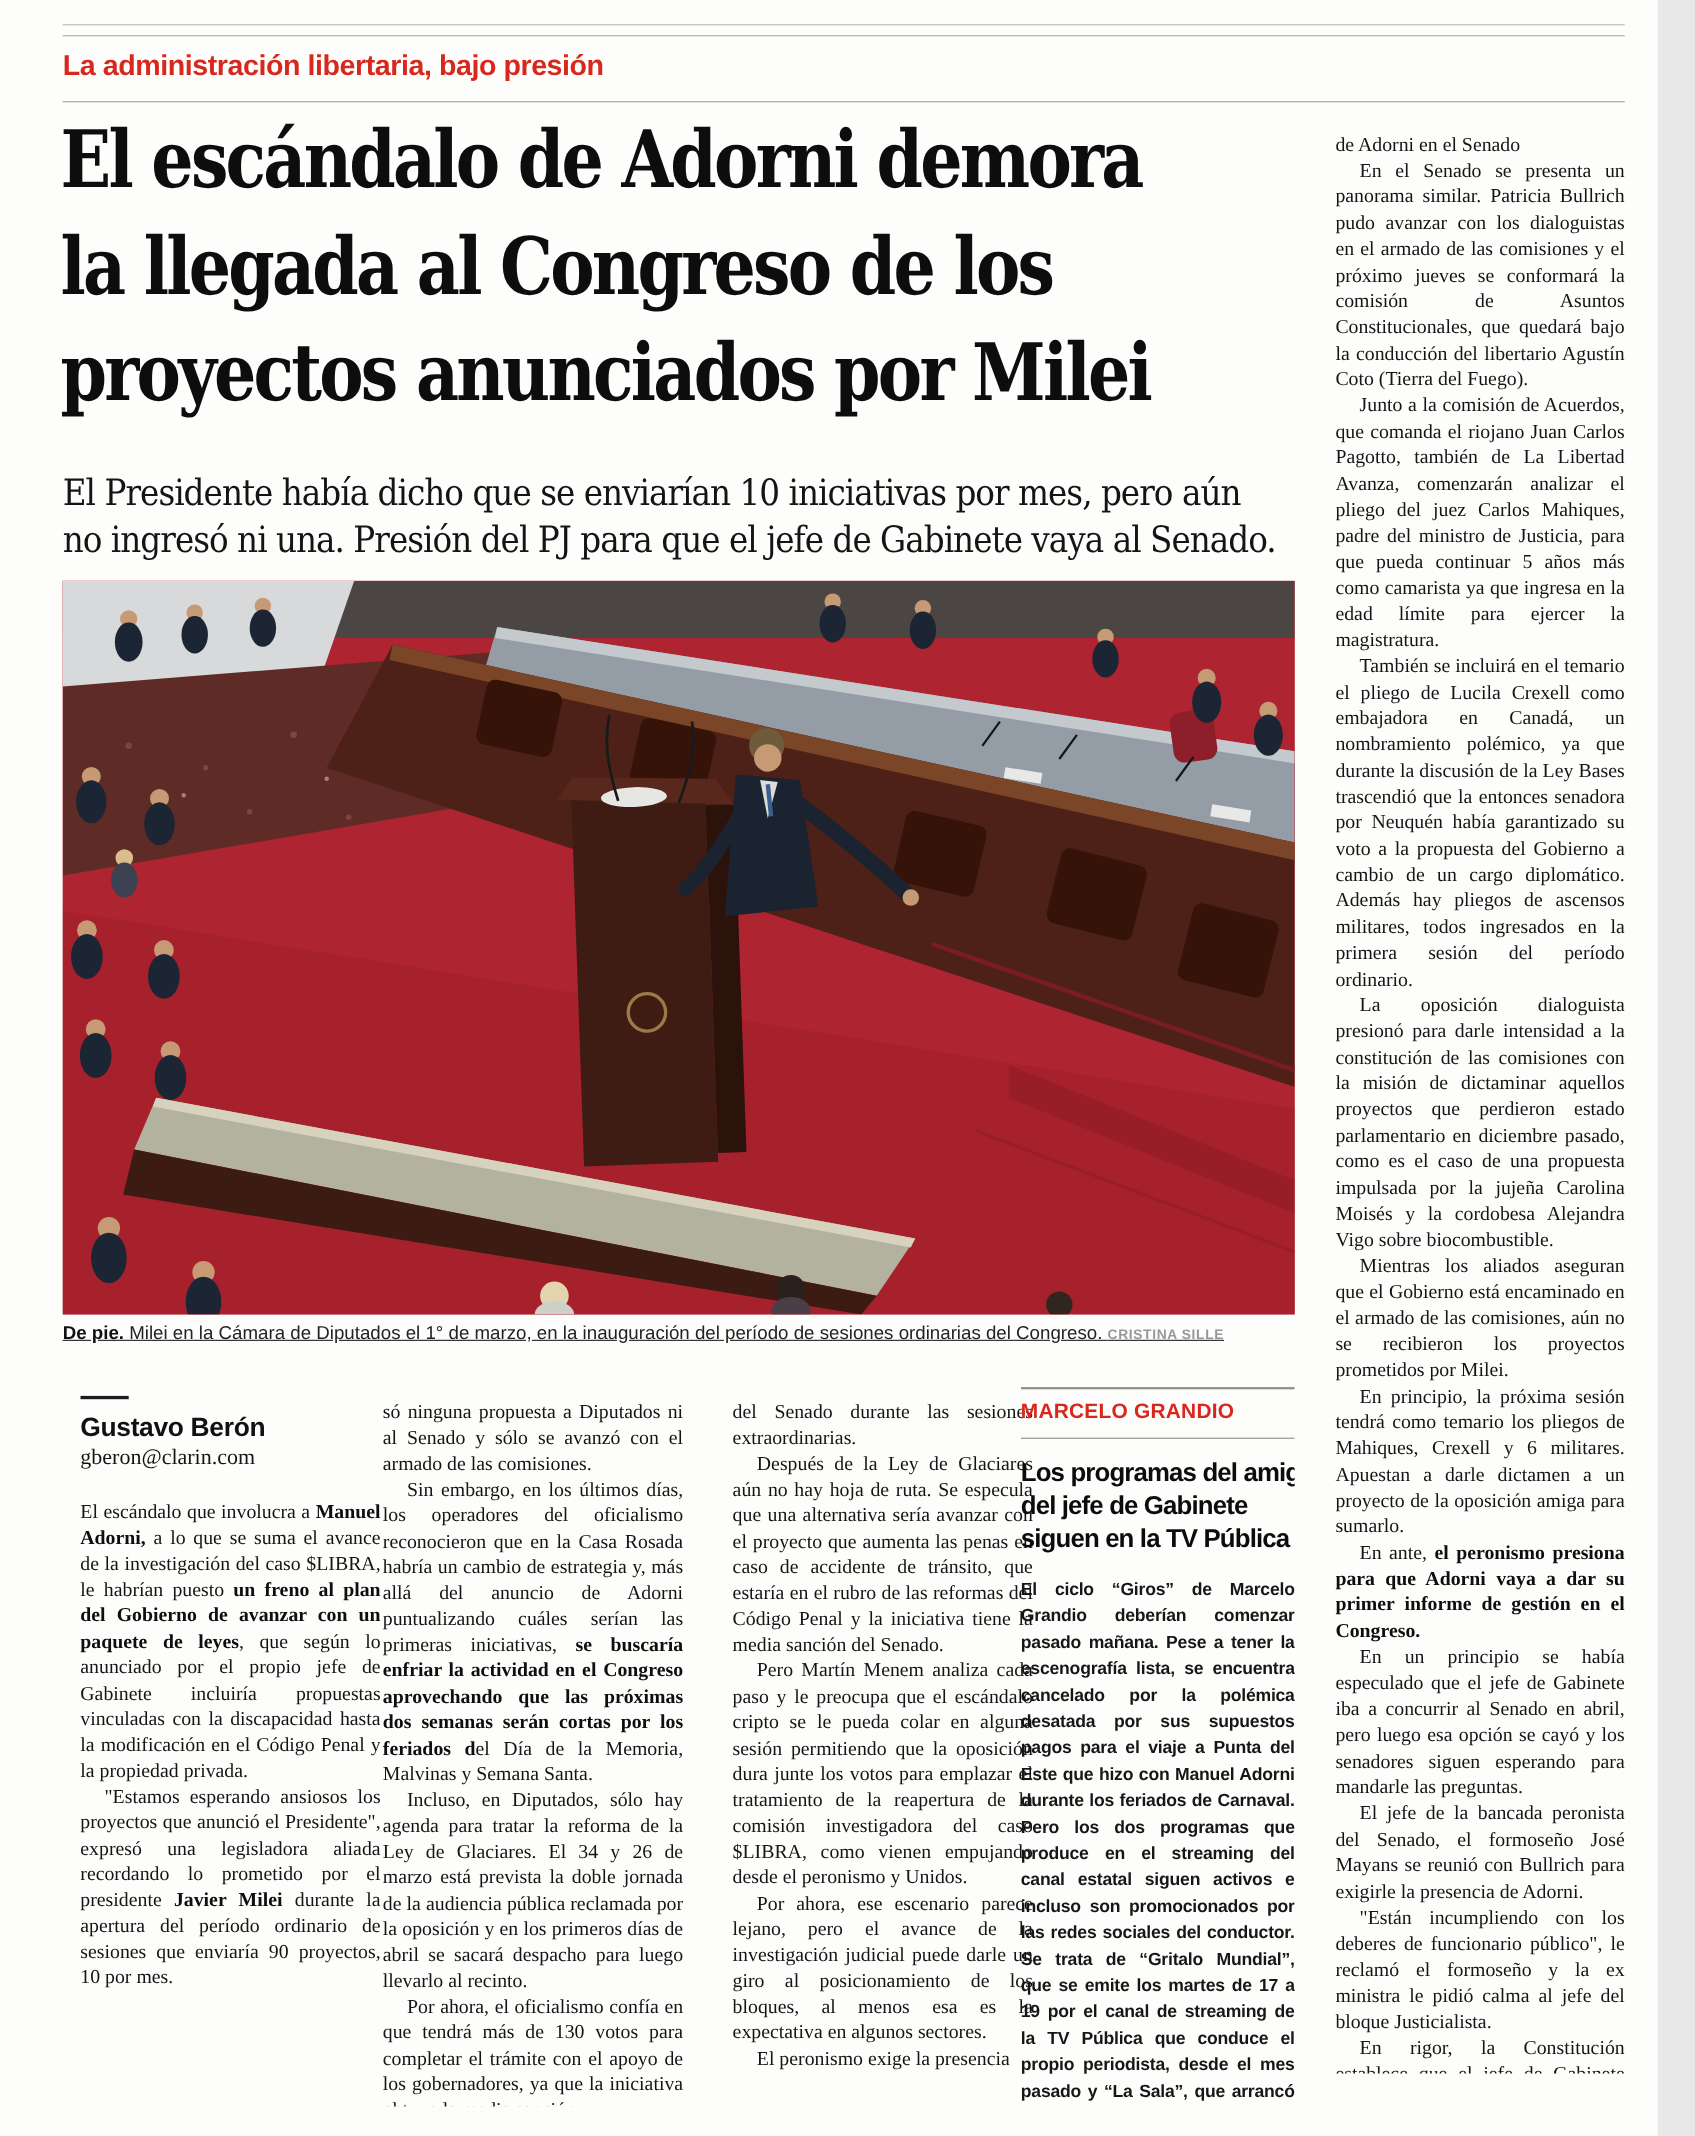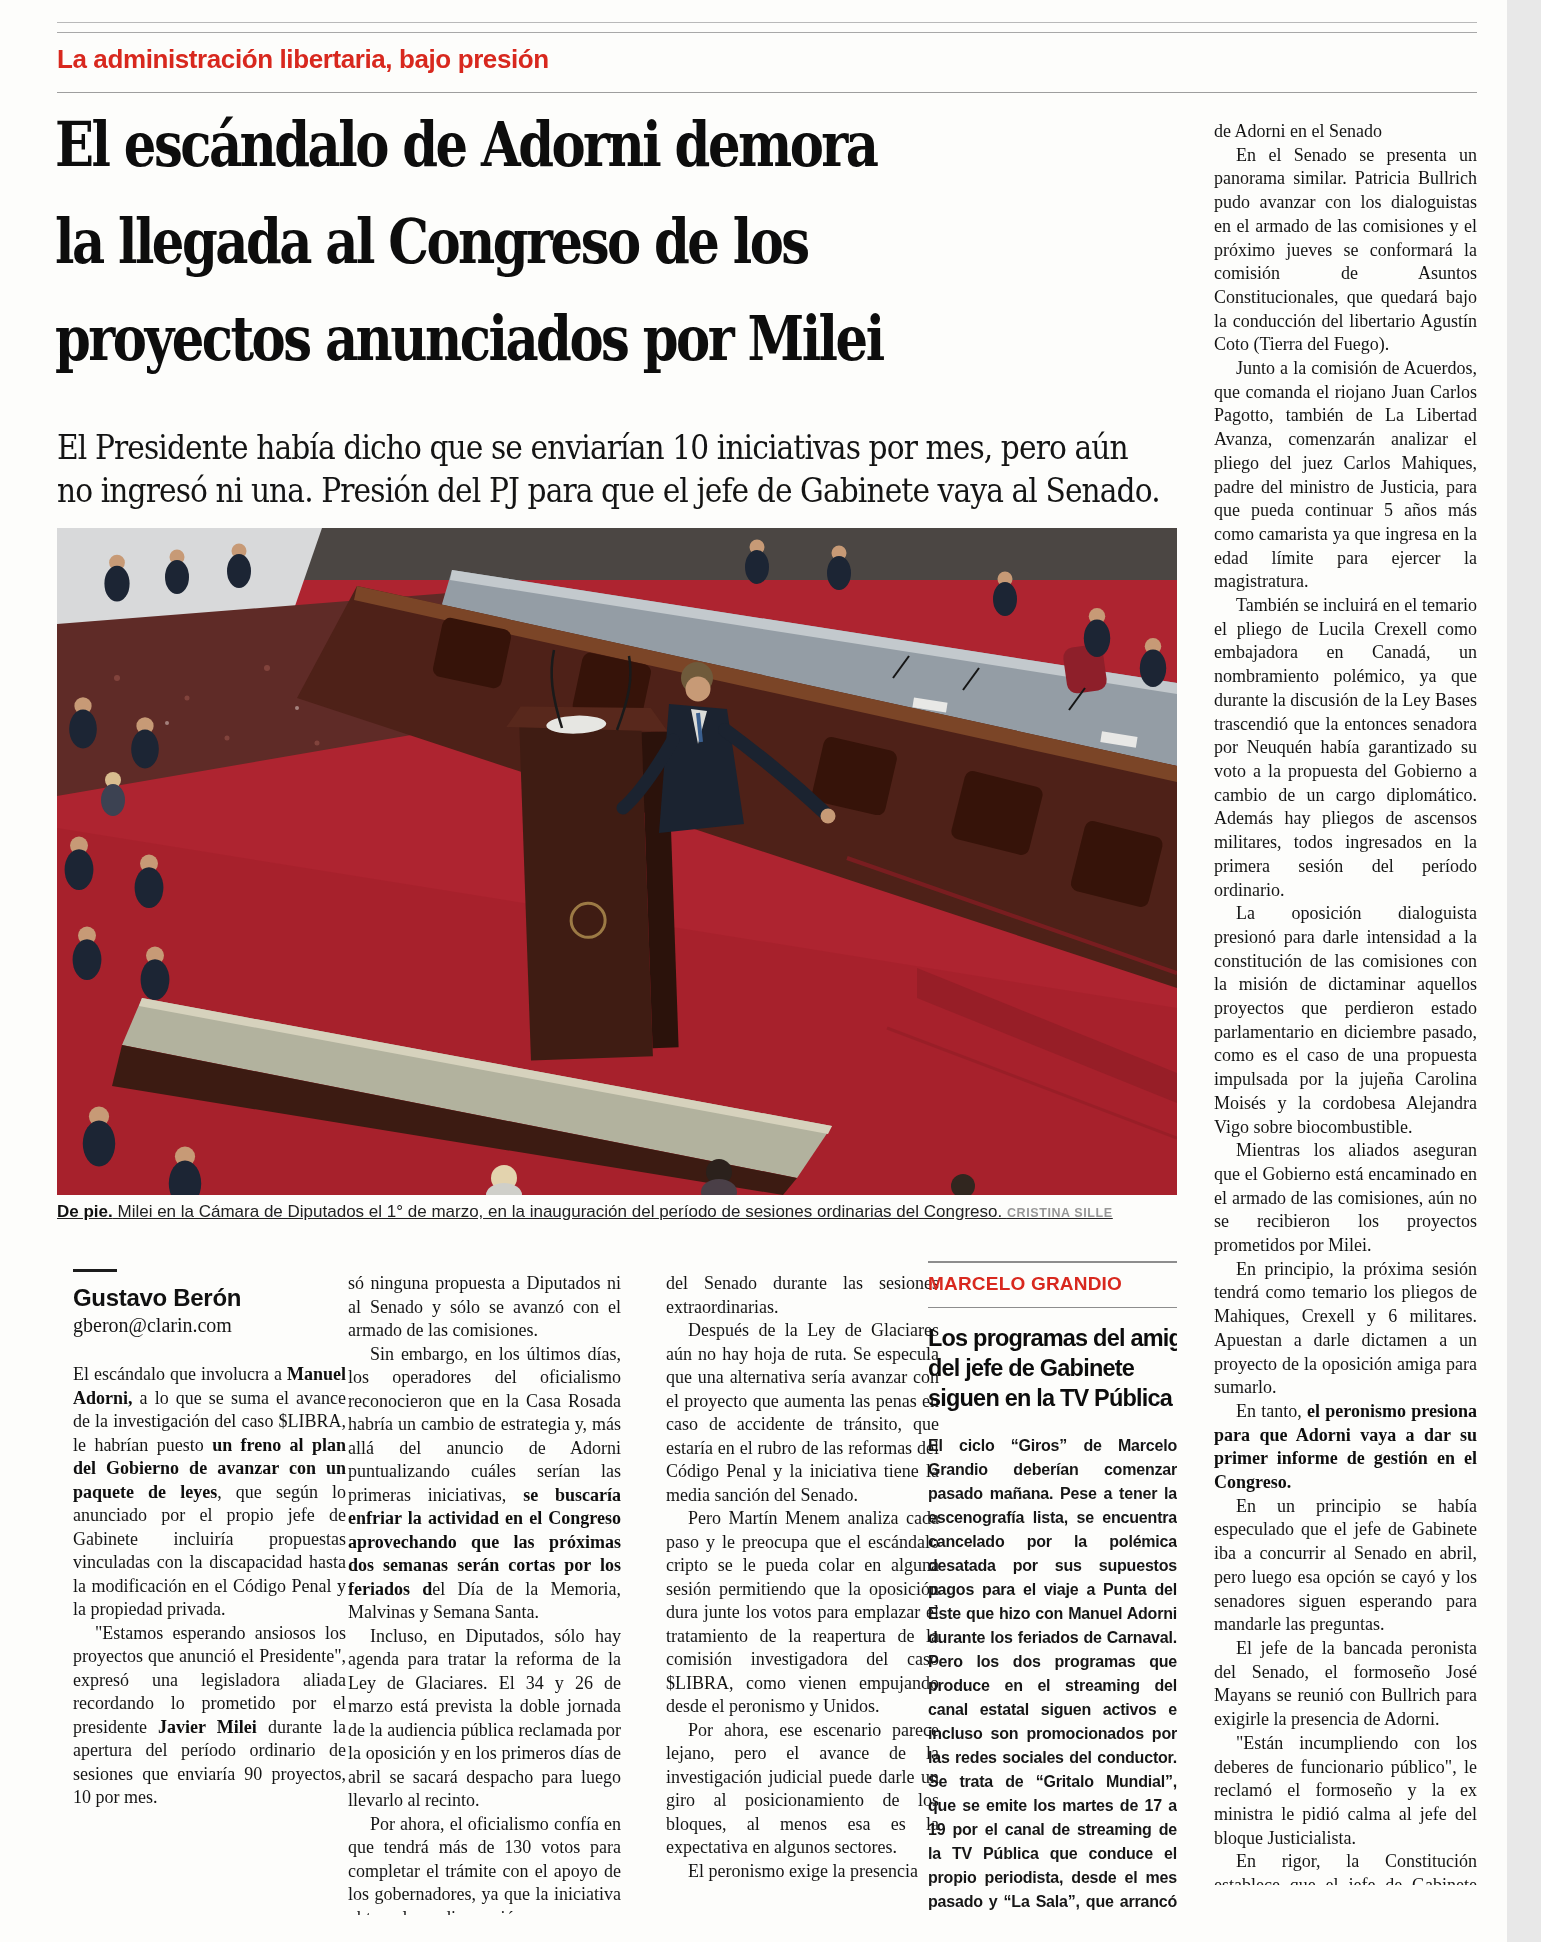--- a/index.html
+++ b/index.html
@@ -2,21 +2,21 @@
 <html><head>
 <meta charset="utf-8">
 <style>
   html,body{margin:0;padding:0;background:#e8e8e8;}
   .sheet{position:relative;width:1507px;height:1942px;background:#fdfdfb;overflow:hidden;
          font-family:"Liberation Serif",serif;color:#141414;}
   .rule{position:absolute;background:#b9b9b9;height:1px;}
   .kicker{position:absolute;left:57px;top:44px;font-family:"Liberation Sans",sans-serif;
           font-weight:bold;font-size:26px;letter-spacing:-0.4px;}
   .headline{position:absolute;left:55px;top:96px;width:1120px;}
-  .headline .hl{height:97px;font-family:"DejaVu Serif",serif;font-weight:bold;font-size:61px;
+  .headline .hl{height:97px;font-family:"DejaVu Serif",serif;font-weight:bold;font-size:72px;
                 line-height:97px;color:#0d0d0d;white-space:nowrap;}
   .headline .hl span{display:inline-block;transform:scaleX(.84);transform-origin:0 50%;letter-spacing:-3px;}
   .subhead{position:absolute;left:57px;top:426px;width:1160px;font-family:"DejaVu Serif",serif;
            font-size:33px;line-height:43px;color:#141414;}
   .subhead div{white-space:nowrap;}
   .subhead span{display:inline-block;transform:scaleX(.9);transform-origin:0 50%;letter-spacing:-1px;}
   .photo{position:absolute;left:57px;top:528px;width:1120px;height:667px;overflow:hidden;background:#ae2430;}
   .caption{position:absolute;left:57px;top:1202px;width:1120px;font-family:"Liberation Sans",sans-serif;
            font-size:17px;color:#222;white-space:nowrap;text-decoration:underline;}
   .caption b{font-weight:bold;color:#111;}
@@ -238,20 +238,20 @@
   </div>
 
   <div class="rail">
       <p class="para"><span>de Adorni en el Senado</span></p>
       <p class="para ind"><span>En el Senado se presenta un panorama similar. Patricia Bullrich pudo avanzar con los dialoguistas en el armado de las comisiones y el próximo jueves se conformará la comisión de Asuntos Constitucionales, que quedará bajo la conducción del libertario Agustín Coto (Tierra del Fuego).</span></p>
       <p class="para ind"><span>Junto a la comisión de Acuerdos, que comanda el riojano Juan Carlos Pagotto, también de La Libertad Avanza, comenzarán analizar el pliego del juez Carlos Mahiques, padre del ministro de Justicia, para que pueda continuar 5 años más como camarista ya que ingresa en la edad límite para ejercer la magistratura.</span></p>
       <p class="para ind"><span>También se incluirá en el temario el pliego de Lucila Crexell como embajadora en Canadá, un nombramiento polémico, ya que durante la discusión de la Ley Bases trascendió que la entonces senadora por Neuquén había garantizado su voto a la propuesta del Gobierno a cambio de un cargo diplomático. Además hay pliegos de ascensos militares, todos ingresados en la primera sesión del período ordinario.</span></p>
       <p class="para ind"><span>La oposición dialoguista presionó para darle intensidad a la constitución de las comisiones con la misión de dictaminar aquellos proyectos que perdieron estado parlamentario en diciembre pasado, como es el caso de una propuesta impulsada por la jujeña Carolina Moisés y la cordobesa Alejandra Vigo sobre biocombustible.</span></p>
       <p class="para ind"><span>Mientras los aliados aseguran que el Gobierno está encaminado en el armado de las comisiones, aún no se recibieron los proyectos prometidos por Milei.</span></p>
       <p class="para ind"><span>En principio, la próxima sesión tendrá como temario los pliegos de Mahiques, Crexell y 6 militares. Apuestan a darle dictamen a un proyecto de la oposición amiga para sumarlo.</span></p>
-      <p class="para ind"><span>En tanto, </span><b>el peronismo presiona para que Adorni vaya a dar su primer informe de gestión en el Congreso.</b></p>
+      <p class="para ind"><span>En ante, </span><b>el peronismo presiona para que Adorni vaya a dar su primer informe de gestión en el Congreso.</b></p>
       <p class="para ind"><span>En un principio se había especulado que el jefe de Gabinete iba a concurrir al Senado en abril, pero luego esa opción se cayó y los senadores siguen esperando para mandarle las preguntas.</span></p>
       <p class="para ind"><span>El jefe de la bancada peronista del Senado, el formoseño José Mayans se reunió con Bullrich para exigirle la presencia de Adorni.</span></p>
       <p class="para ind"><span>"Están incumpliendo con los deberes de funcionario público", le reclamó el formoseño y la ex ministra le pidió calma al jefe del bloque Justicialista.</span></p>
       <p class="para ind"><span>En rigor, la Constitución establece que el jefe de Gabinete debe presentarse una vez al mes ante el Congreso, alternando cada una de las cámaras, para dar su informe de gestión, una condición que no se cumple. ■</span></p>
     </div>
 
 </div>
 
 </body></html>

